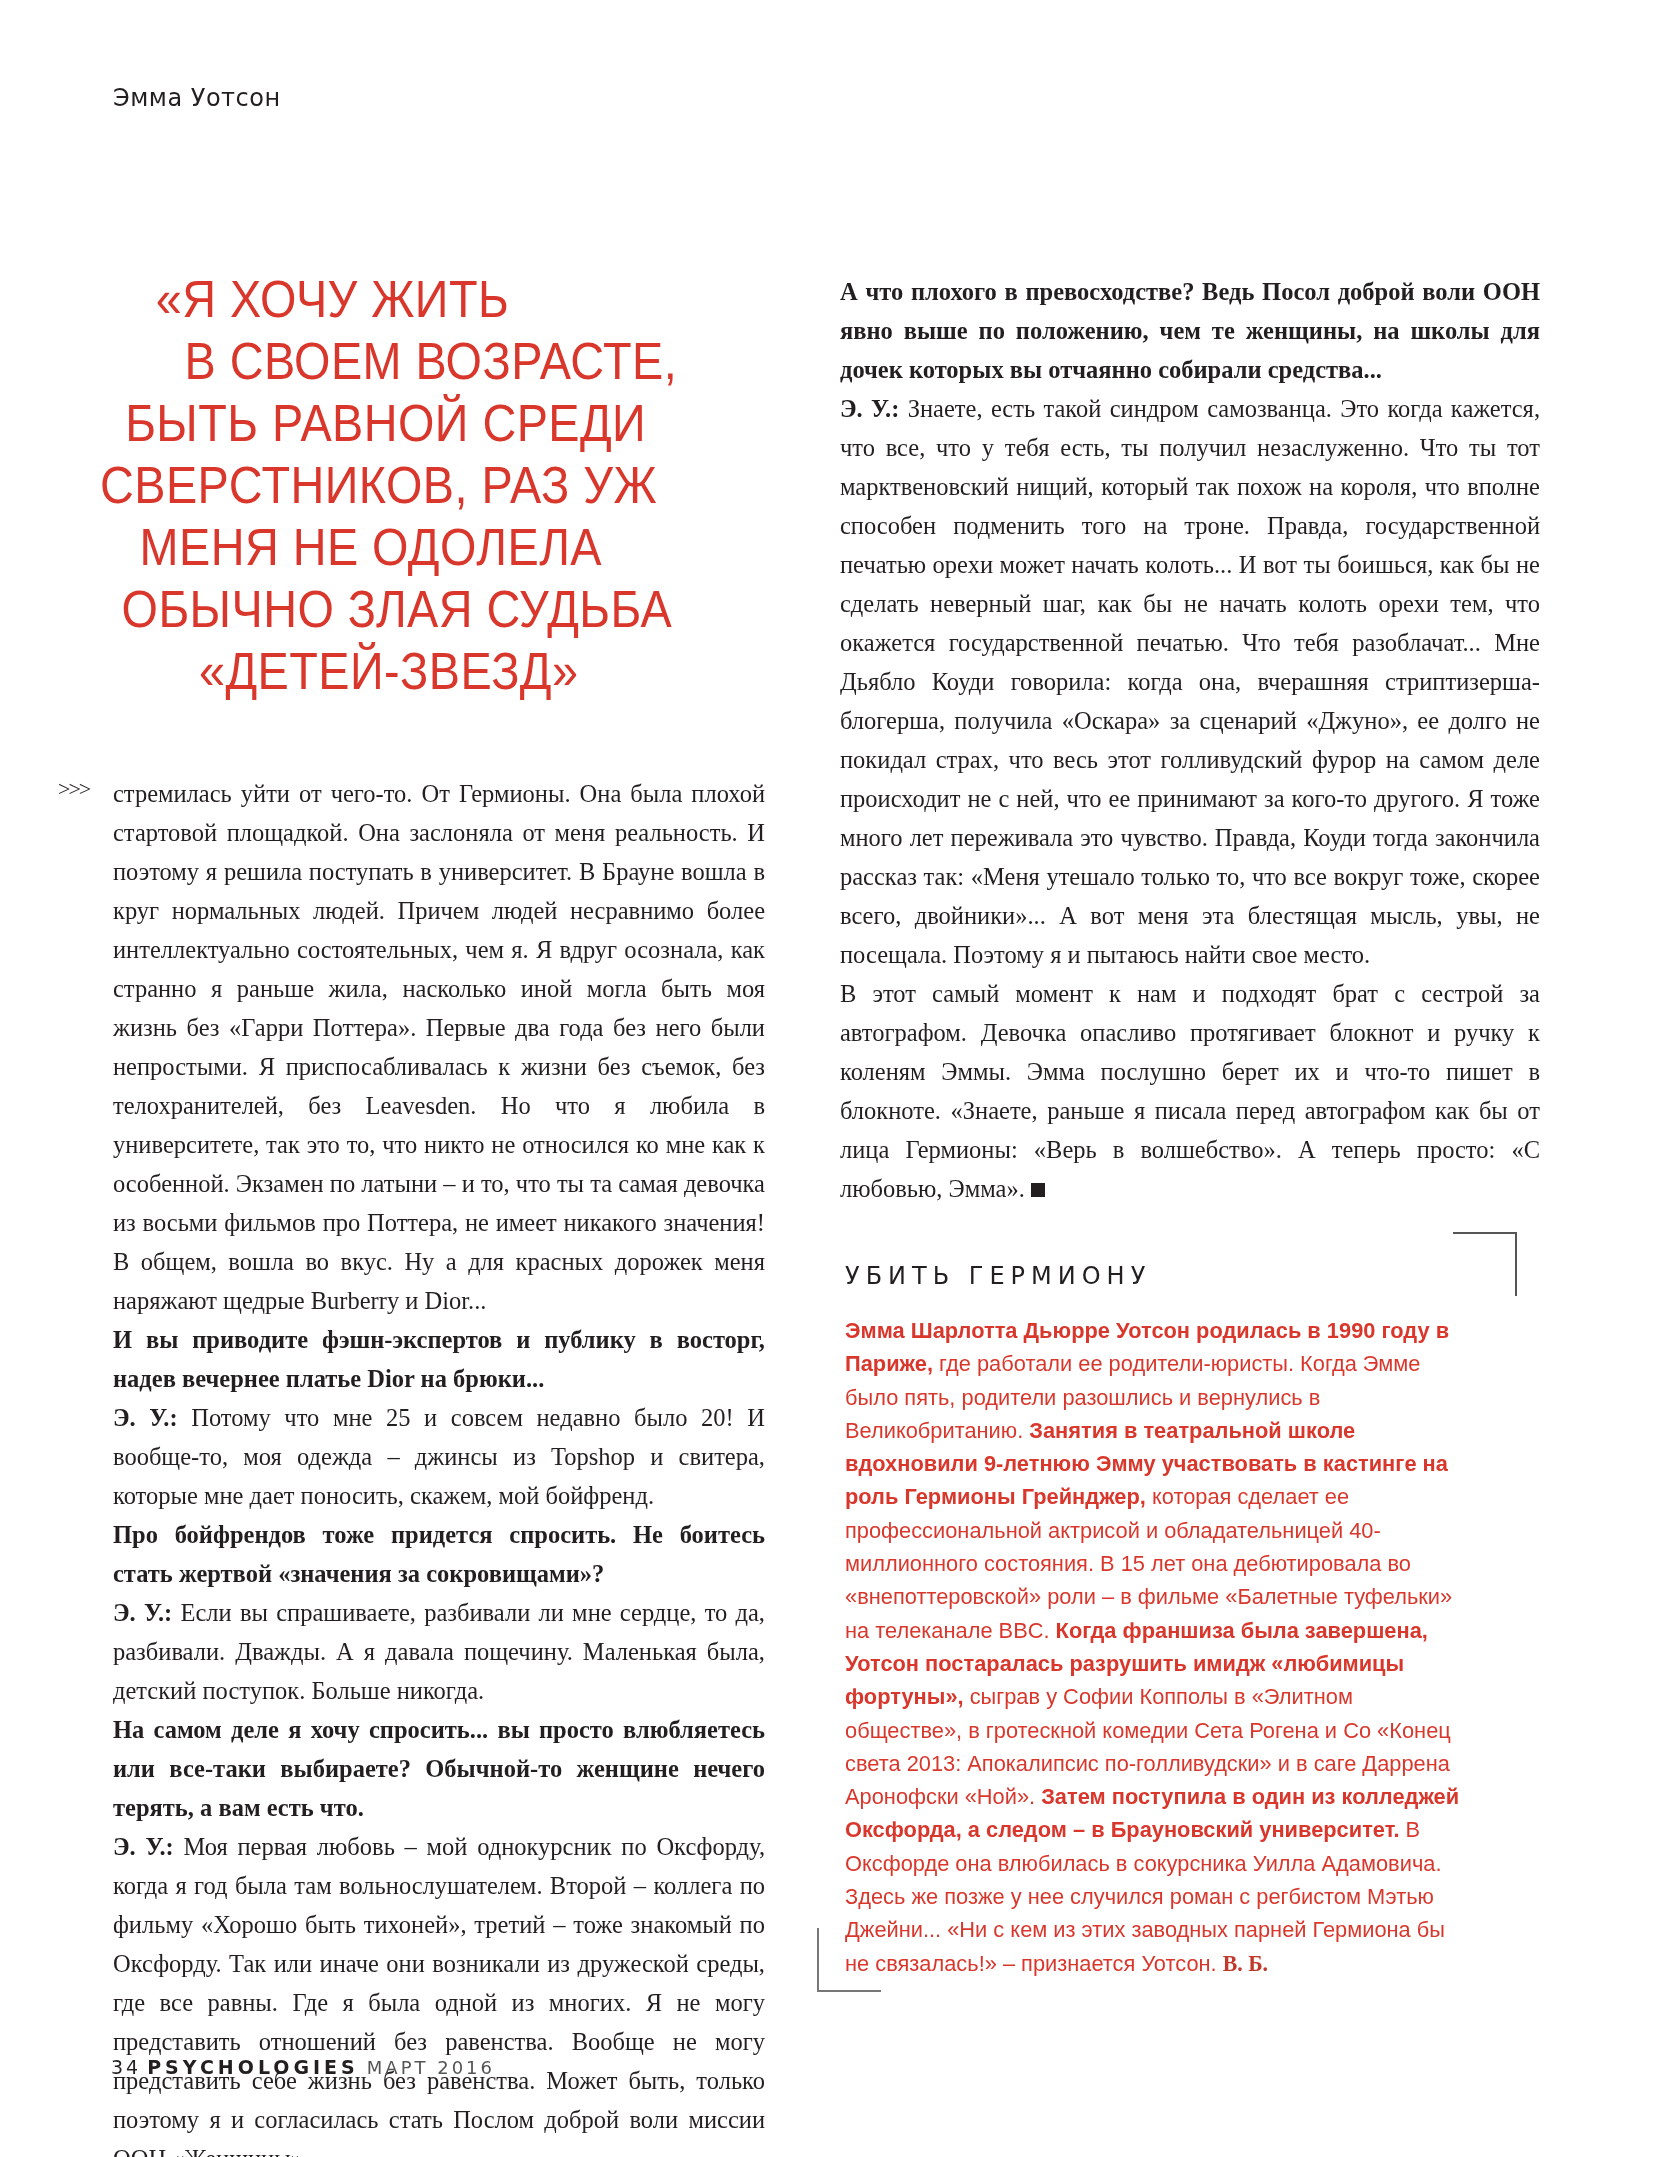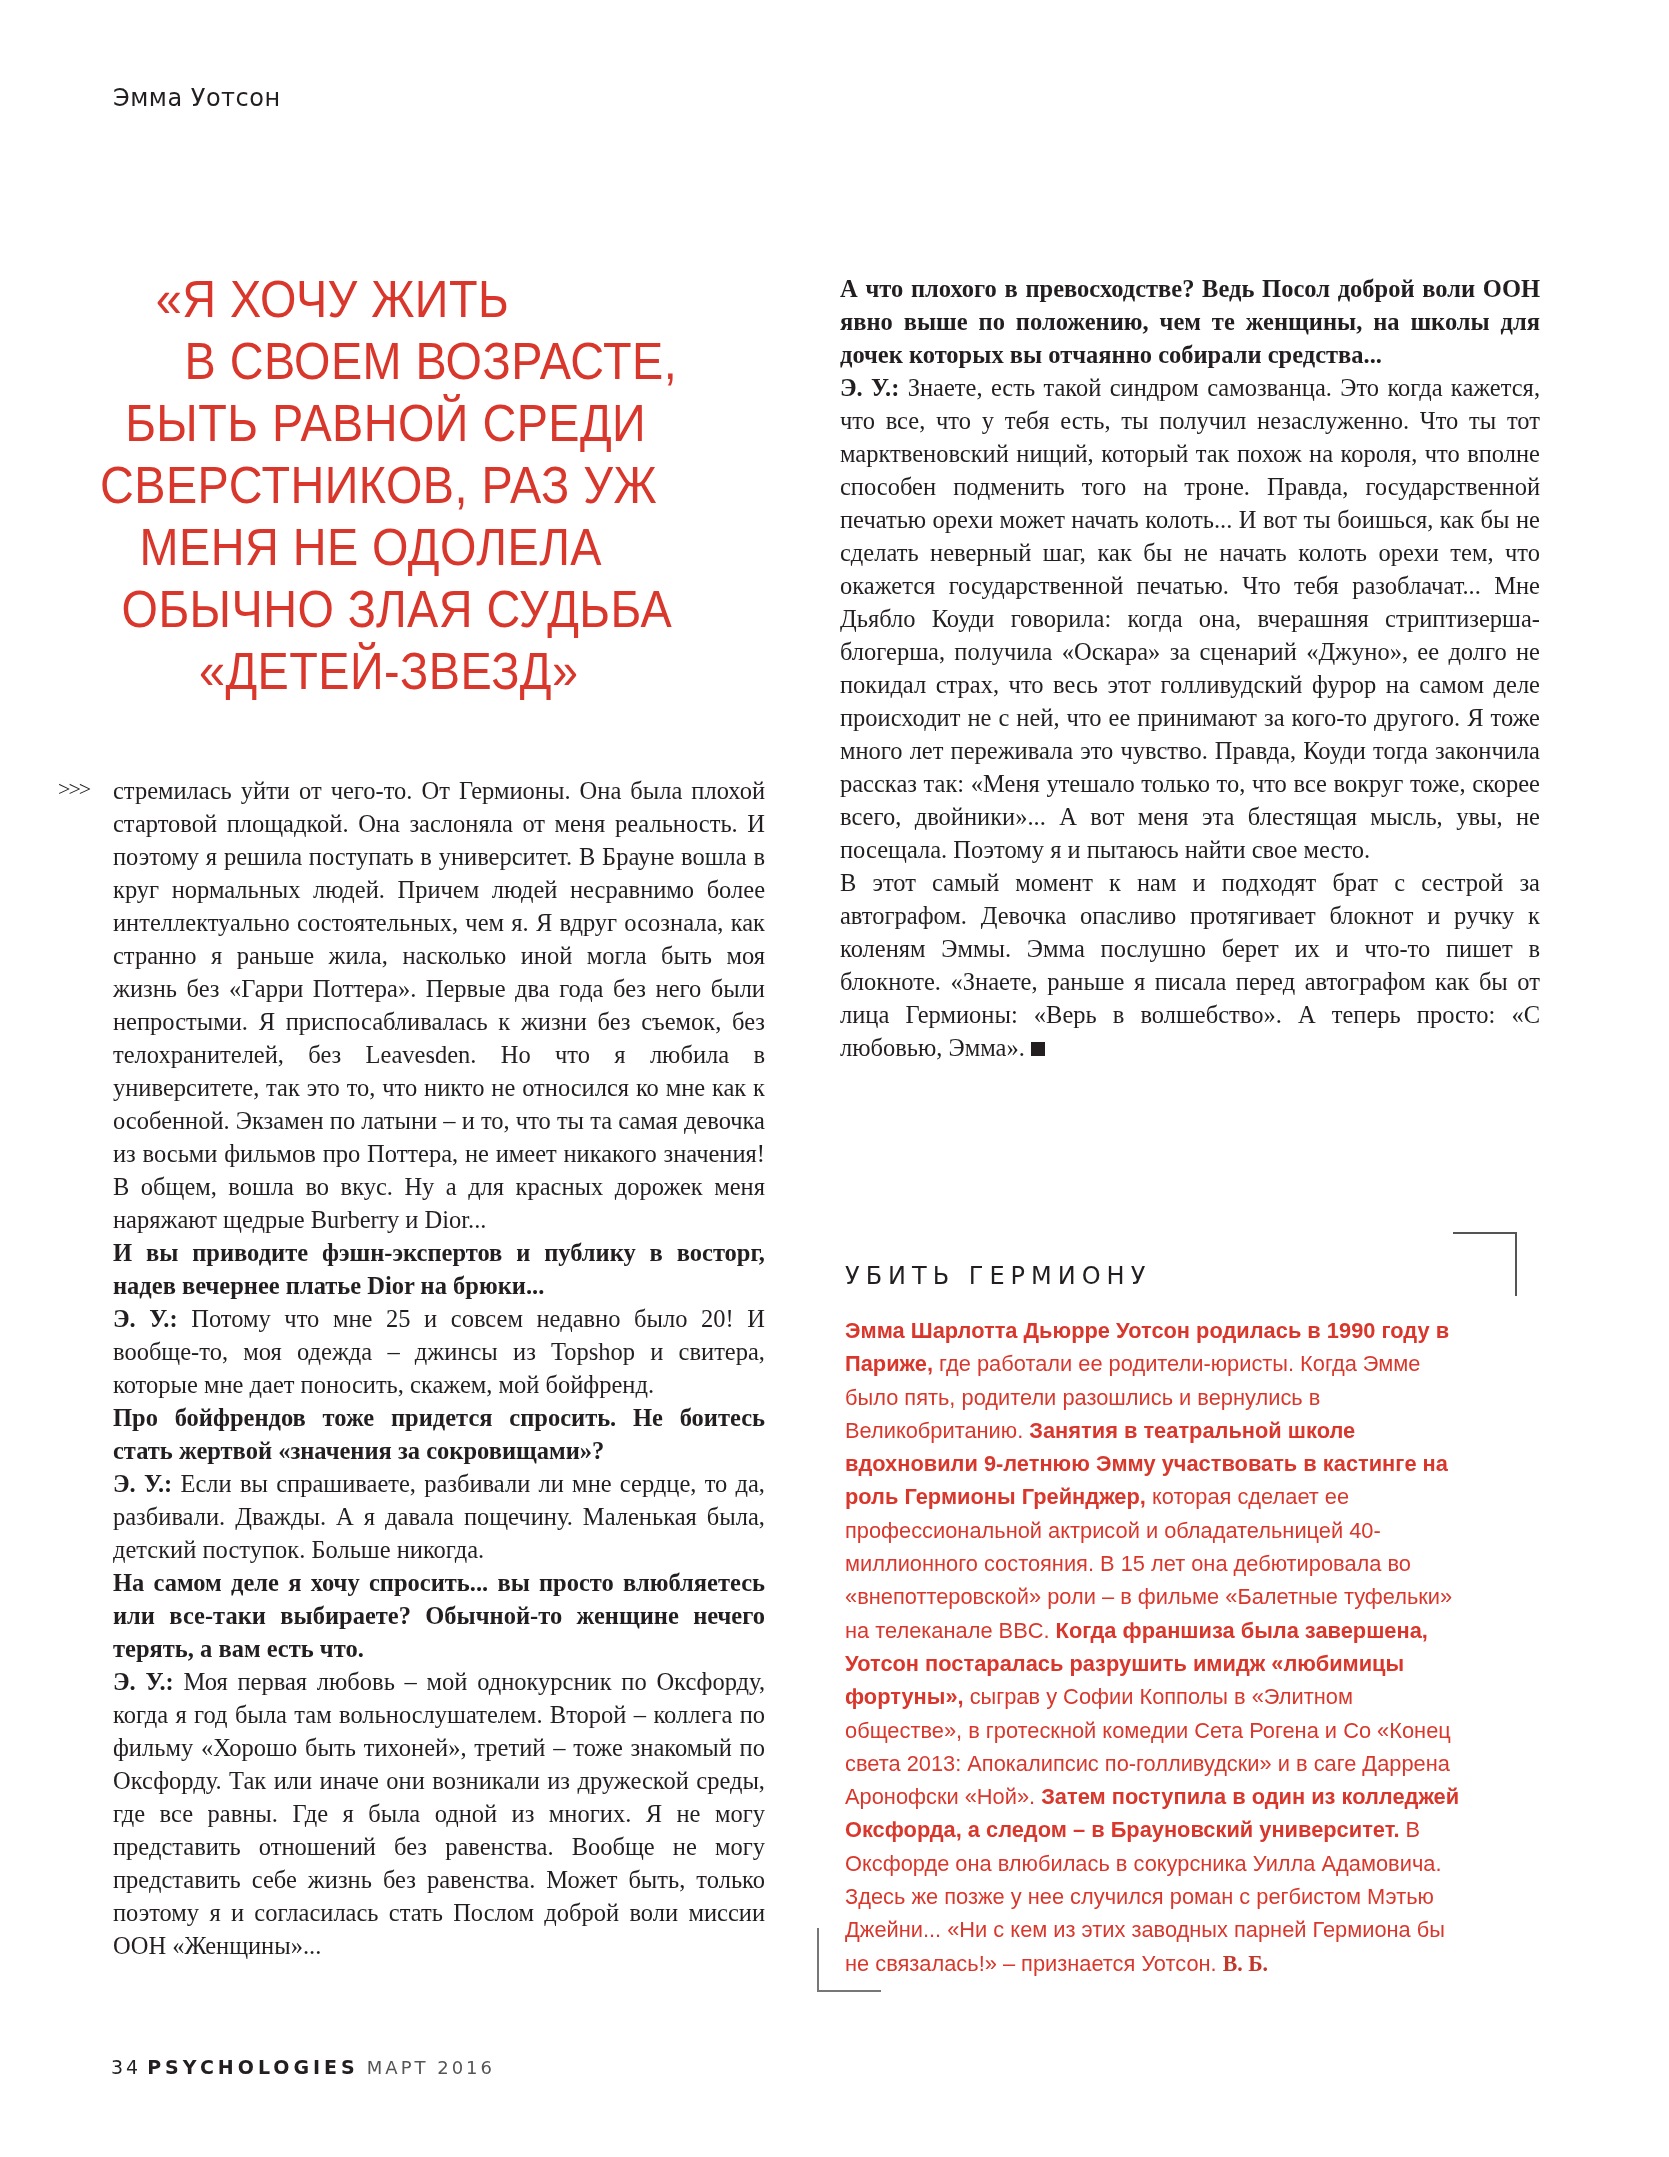--- a/index.html
+++ b/index.html
@@ -14,21 +14,21 @@
   .pull-quote {
     position: absolute; left: 100px; top: 268px; width: 680px;
     font-family: "Liberation Sans", sans-serif; font-weight: normal;
     font-size: 52px; line-height: 62px; color: #d9372c;
     letter-spacing: 0.5px; transform: scaleX(0.9); transform-origin: left top;
   }
   .pull-quote .ql { display: block; white-space: nowrap; }
 
   .col {
     position: absolute;
-    font-family: "Liberation Serif", serif; font-size: 24.5px; line-height: 33px;
+    font-family: "Liberation Serif", serif; font-size: 24.5px; line-height: 39px;
     color: #231f20; text-align: justify;
   }
   .col-left  { left: 113px; top: 774px; width: 652px; }
   .col-right { left: 840px; top: 272px; width: 700px; }
   .col p { margin: 0; text-indent: 0; }
   .col .q { font-weight: bold; }
   .col .sp { font-weight: bold; }
 
   .more-marker {
     position: absolute; left: 58px; top: 776px;

